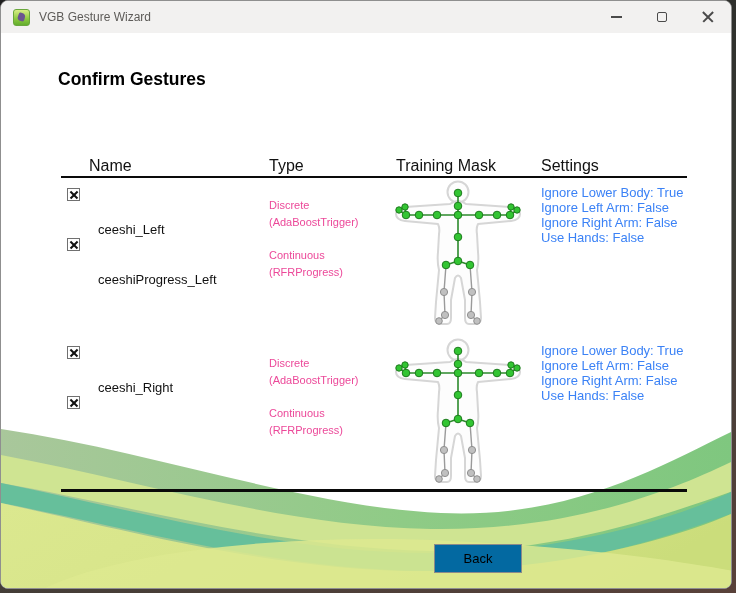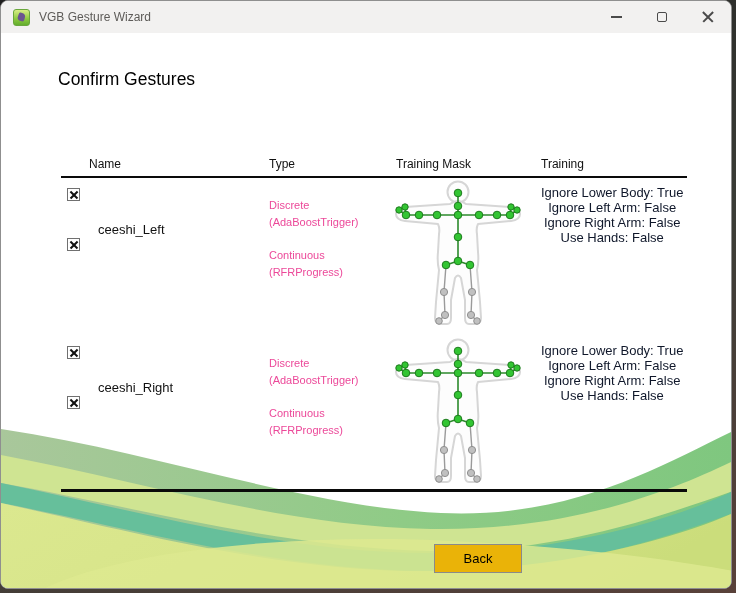--- a/index.html
+++ b/index.html
@@ -36,46 +36,46 @@
   .glyph-max { width:10px; height:10px; border:1.5px solid #4a4a4a; border-radius:2px; box-sizing:border-box; }
   .glyph-close { position:relative; width:12px; height:12px; }
   .glyph-close::before,.glyph-close::after {
     content:""; position:absolute; left:-1px; top:5px; width:14px; height:1.5px; background:#4a4a4a;
   }
   .glyph-close::before { transform:rotate(45deg); }
   .glyph-close::after  { transform:rotate(-45deg); }
   
   .content { position:absolute; left:0; top:32px; width:732px; height:557px; background:#fff; }
   .abs { position:absolute; }
-  .page-heading { left:57px; top:36px; font-size:17.5px; font-weight:400; color:#000; }
+  .page-heading { left:57px; top:36px; font-size:17.5px; font-weight:700; color:#000; }
   .page-intro   { left:57px; top:79px;  font-size:14.5px; color:#111; }
-  .col-head { top:124px; font-size:12px; color:#111; }
+  .col-head { top:124px; font-size:16px; color:#111; }
   .rule { background:#0a0a0a; }
   .header-rule { left:60px; top:143px; width:626px; height:2px; }
   .footer-rule { left:60px; top:456px; width:626px; height:3px; }
   
   .checkbox {
     width:13px; height:13px; border:1px solid #707070; background:#fff;
     box-sizing:border-box; position:absolute; left:66px;
   }
   .checkbox::before,.checkbox::after {
     content:""; position:absolute; left:0.5px; top:4.6px; width:10px; height:1.8px; background:#111;
   }
   .checkbox::before { transform:rotate(45deg); }
   .checkbox::after  { transform:rotate(-45deg); }
   .cell-name { left:97px; font-size:13px; color:#111;margin-top:36px; }
   .cell-type { left:268px; font-size:11px; color:#ec4899; line-height:17px;margin-top:11px; }
-  .cell-settings { left:540px; font-size:13px; color:#0f172a; line-height:15px;text-align:center; }
+  .cell-settings { left:540px; font-size:13px; color:#3b82f6; line-height:15px; }
   .mask-figure { left:392px; width:130px; height:145px; }
   .mask-figure svg { display:block; width:100%; height:100%; }
   
   .swoosh { left:0; top:388px; width:732px; height:169px; }
   .btn {
     position:absolute; top:511px; height:29px; box-sizing:border-box;
-    background:#eab308; border:1.5px solid #8a8a8a;
+    background:#0369a1; border:1.5px solid #8a8a8a;
     display:flex; align-items:center; justify-content:center;
     font-size:13px; color:#000; cursor:default;
   }
   .btn-back    { left:433px; width:88px; }
   .btn-confirm { left:530px; width:91px; }
   .btn-cancel  { left:627px; width:90px; }
 </style>
 </head>
 <body>
 
@@ -118,31 +118,32 @@
         <path d="M0,62 C130,88 280,132 430,132 C570,132 680,95 732,70 L732,92 C670,115 570,150 430,150 C280,150 120,105 0,82 Z" fill="#66bf9b"></path>
         <path d="M0,82 C120,108 280,152 430,150 C570,148 680,115 732,92 L732,169 L0,169 Z" fill="url(#gYellow)"></path>
         <path d="M40,169 C120,128 300,112 450,120 C580,126 680,140 732,150 L732,169 Z" fill="#dde98f" opacity="0.85"></path>
       </svg>
 
       <div class="abs page-heading">Confirm Gestures</div>
 
       <div class="abs col-head" style="left:88px">Name</div>
       <div class="abs col-head" style="left:268px">Type</div>
       <div class="abs col-head" style="left:395px">Training Mask</div>
-      <div class="abs col-head" style="left:540px">Training</div>
+      <div class="abs col-head" style="left:540px">Settings</div>
       <div class="abs rule header-rule"></div>
 
       <span class="checkbox" style="top:155px" role="checkbox" aria-checked="true"></span>
       <div class="abs cell-name" style="top:153px">ceeshi_Left</div>
       <div class="abs cell-type" style="top:153px">
         <div>Discrete</div>
         <div>(AdaBoostTrigger)</div>
       </div>
 
       <span class="checkbox" style="top:205px" role="checkbox" aria-checked="true"></span>
+      <div class="abs cell-name" style="top:203px">ceeshiProgress_Left</div>
       <div class="abs cell-type" style="top:203px">
         <div>Continuous</div>
         <div>(RFRProgress)</div>
       </div>
 
       <div class="abs mask-figure" style="top:147px">
   <svg viewBox="0 0 130 145" xmlns="http://www.w3.org/2000/svg">
 
     <circle cx="65" cy="12" r="10.5" fill="#fdfdfd" stroke="#d6d6d6" stroke-width="2"></circle>
     <path d="M57,24 L12,27 Q3,28 3,34 Q3,40 12,41 L45,44 Q47,48 46,54 L45,72 Q44,82 46,90 L43,122 L42,138 Q42,144 48,144 L54,144 Q58,144 58,138 L58,120 L62,98 Q65,93 68,98 L72,120 L72,138 Q72,144 76,144 L82,144 Q88,144 88,138 L87,122 L84,90 Q86,82 85,72 L84,54 Q83,48 85,44 L118,41 Q127,40 127,34 Q127,28 118,27 L73,24 Q69,21 65,21 Q61,21 57,24 Z" fill="#fdfdfd" stroke="#d6d6d6" stroke-width="2" stroke-linejoin="round"></path>

